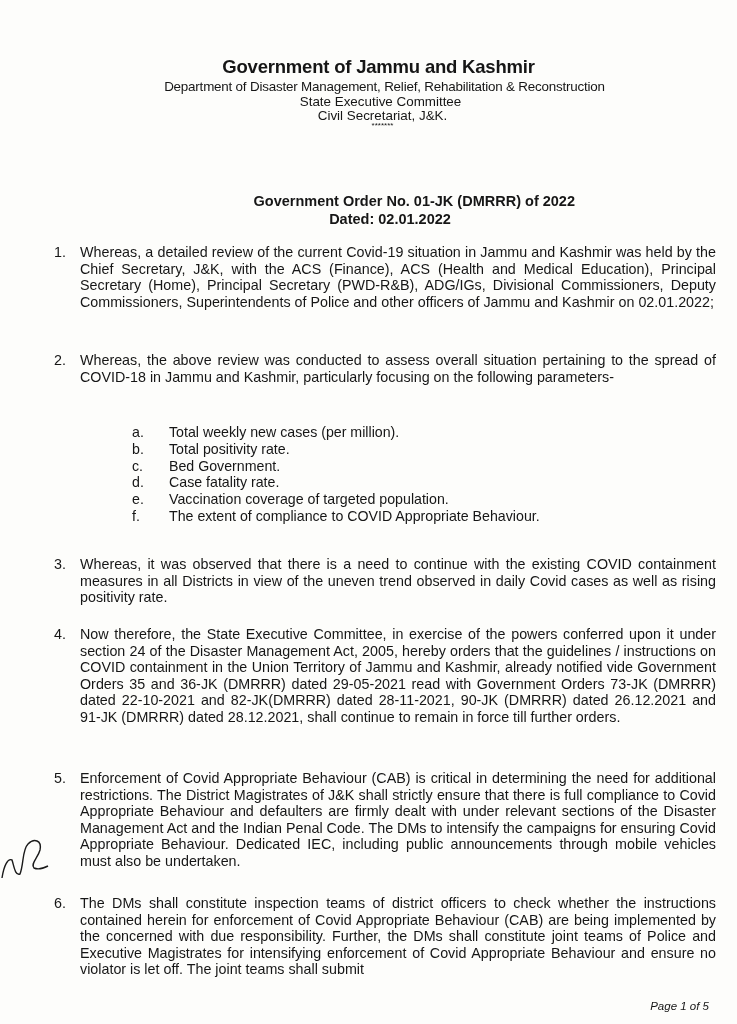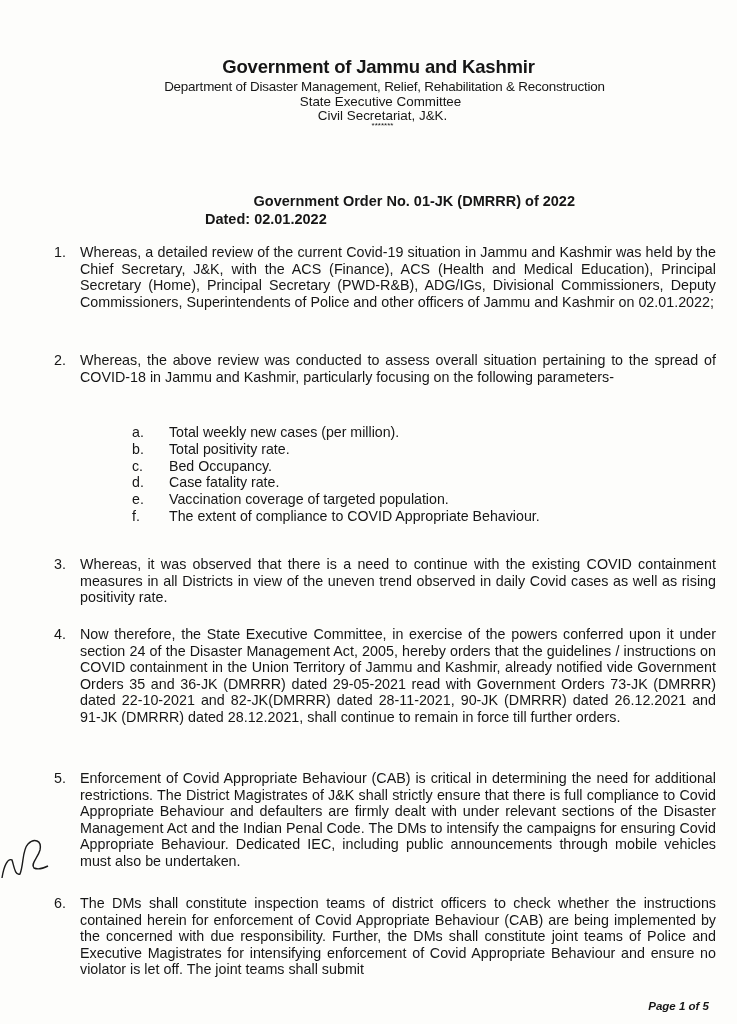--- a/index.html
+++ b/index.html
@@ -12,28 +12,28 @@
   }
   .page { position: absolute; left: 0; top: 0; width: 737px; height: 740px; }
   .hdr { position: absolute; left: 0; width: 737px; text-align: center; }
   .h-title { top: 56px; font-size: 18.5px; font-weight: bold; left: 10px; letter-spacing: -0.2px; }
   .h-dept { top: 79px; font-size: 13.4px; left: 16px; letter-spacing: -0.2px; }
   .h-sec { top: 94px; font-size: 13.4px; left: 12px; }
   .h-civ { top: 108px; font-size: 13.4px; left: 14px; }
   .h-stars { top: 121px; font-size: 8px; left: 14px; letter-spacing: 0px; }
   .subject { position: absolute; left: 46px; top: 156px; font-size: 14.5px; font-weight: bold; }
   .order-no { position: absolute; left: 205px; top: 193px; width: 370px; text-align: right; font-size: 14.5px; font-weight: bold; }
-  .order-date { position: absolute; left: 205px; top: 211px; width: 370px; font-size: 14.5px; font-weight: bold; }
+  .order-date { position: absolute; left: 205px; top: 211px; width: 370px; text-align: center; font-size: 14.5px; font-weight: bold; }
   .para { position: absolute; left: 54px; width: 662px; font-size: 14.3px; line-height: 16.6px; }
   .para .num { position: absolute; left: 0; top: 0; }
   .para .body { margin-left: 26px; text-align: justify; text-align-last: left; }
   .sublist { position: absolute; left: 132px; top: 424px; font-size: 14.2px; line-height: 16.8px; }
   .sublist .row { display: flex; }
   .sublist .lbl { width: 37px; }
-  .page-no { position: absolute; right: 28px; top: 1000px; font-size: 11.5px; font-style: italic; font-weight: bold; }
+  .page-no { position: absolute; right: 28px; top: 1000px; font-size: 11.5px; font-style: italic; font-weight: normal; }
   .signature { position: absolute; left: 0; top: 810px; width: 50px; height: 70px; }
 </style>
 </head>
 <body>
 
 <div class="page">
 
   <div class="hdr h-title">Government of Jammu and Kashmir</div>
   <div class="hdr h-dept">Department of Disaster Management, Relief, Rehabilitation &amp; Reconstruction</div>
   <div class="hdr h-sec">State Executive Committee</div>
@@ -58,21 +58,21 @@
     <div class="row">
         <span class="lbl">a.</span>
         <span>Total weekly new cases (per million).</span>
       </div>
     <div class="row">
         <span class="lbl">b.</span>
         <span>Total positivity rate.</span>
       </div>
     <div class="row">
         <span class="lbl">c.</span>
-        <span>Bed Occupancy.</span>
+        <span>Bed Government.</span>
       </div>
     <div class="row">
         <span class="lbl">d.</span>
         <span>Case fatality rate.</span>
       </div>
     <div class="row">
         <span class="lbl">e.</span>
         <span>Vaccination coverage of targeted population.</span>
       </div>
     <div class="row">

